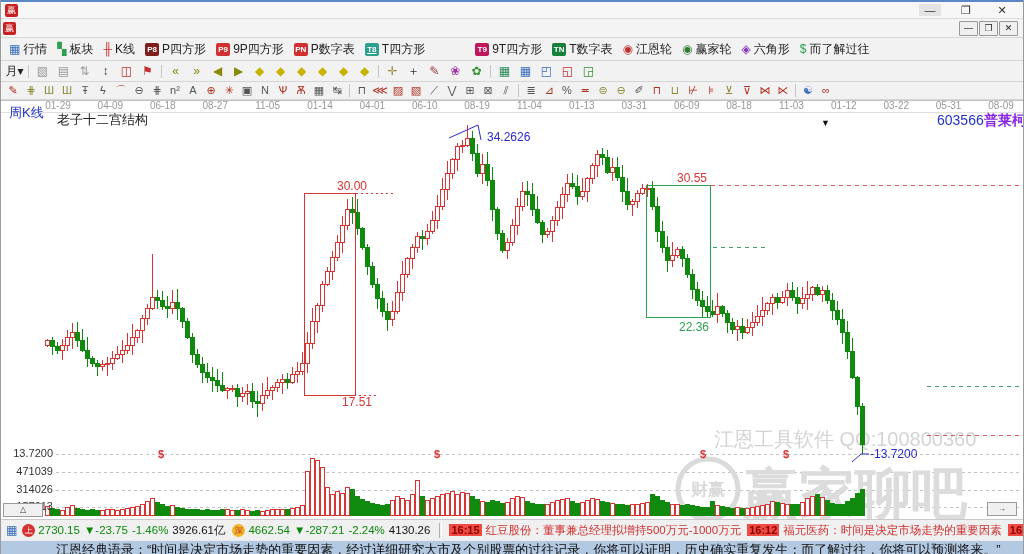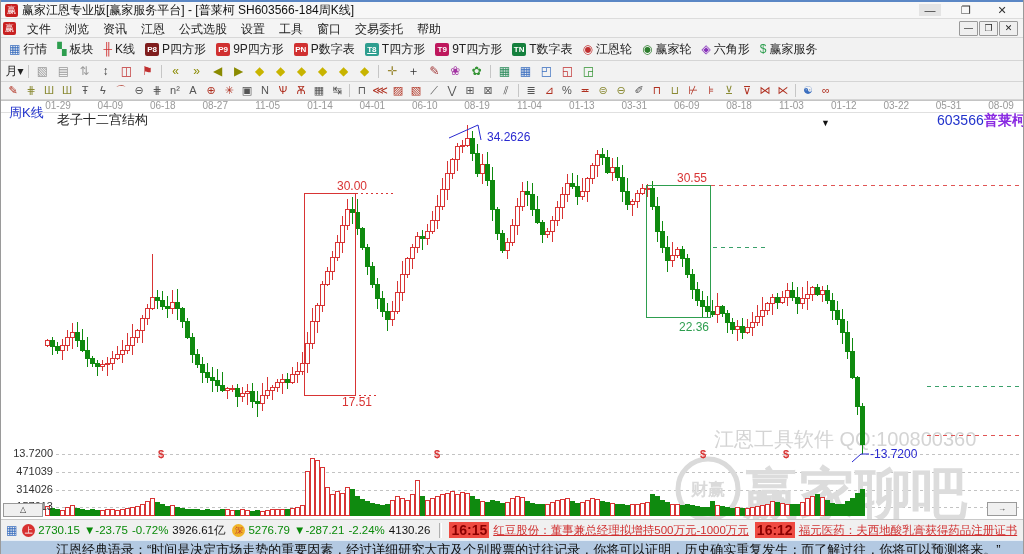--- a/index.html
+++ b/index.html
@@ -34,40 +34,38 @@
   #btn-left{left:2px;bottom:2px;width:38px;height:12px;}
   #btn-right{right:6px;bottom:3px;width:28px;height:12px;}
   .statusbar{height:20px;display:flex;align-items:center;background:#f0f0f0;border-top:1px solid #c9c9c9;font-size:11.5px;padding:0 3px;overflow:hidden;white-space:nowrap;}
   .sb-icon{font-size:12px;color:#3a6ebf;margin:0 2px;}
   .idx-icon{width:13px;height:13px;border-radius:50%;display:inline-flex;align-items:center;justify-content:center;font-size:8px;color:#fff;margin:0 3px;flex:0 0 auto;}
   .idx-sh{background:#d83030;}
   .idx-sz{background:#f0b428;color:#c03030;}
   .grn{color:#0a8a0a;margin-right:4px;}
   .blk{color:#111;margin-right:4px;}
   .groove{width:1px;height:15px;border-left:1px solid #b0b0b0;border-right:1px solid #fff;margin:0 5px;flex:0 0 auto;}
-  .news-badge{background:#ef4b42;color:#8b0000;font-weight:bold;font-size:14px;padding:0 2px;margin:0 4px 0 2px;flex:0 0 auto;}
-  .news-text{color:#d03030;margin-right:4px;text-decoration:underline;}
+  .news-badge{background:#ef4b42;color:#8b0000;font-weight:bold;font-size:11px;padding:0 2px;margin:0 4px 0 2px;flex:0 0 auto;}
+  .news-text{color:#d03030;margin-right:4px;}
   .quotebar{height:20px;display:flex;align-items:center;background:#b3c9e2;border-top:1px solid #e6eef7;border-bottom:2px solid #4a4a4a;box-sizing:border-box;font-size:13px;color:#101010;padding-left:55px;overflow:hidden;white-space:nowrap;}
 </style>
 </head>
 <body>
 
 <div class="titlebar">
   <span class="logo">赢</span>
-  <span class="title-text">赢家江恩专业版[赢家服务平台] - [普莱柯  SH603566-184周K线]</span>
   <span class="win-controls">
     <span class="win-btn min">—</span>
     <span class="win-btn">❐</span>
     <span class="win-btn">✕</span>
   </span>
 </div>
 
 <div class="menubar">
   <span class="logo">赢</span>
-  <span id="menu-items"><span class="menu-item">文件</span><span class="menu-item">浏览</span><span class="menu-item">资讯</span><span class="menu-item">江恩</span><span class="menu-item">公式选股</span><span class="menu-item">设置</span><span class="menu-item">工具</span><span class="menu-item">窗口</span><span class="menu-item">交易委托</span><span class="menu-item">帮助</span></span>
   <span class="mdi-controls">
     <span class="mdi-btn">—</span>
     <span class="mdi-btn">❐</span>
     <span class="mdi-btn">✕</span>
   </span>
 </div>
 
 <div class="toolbar" id="toolbar-main">
     <span class="tb-btn">
       <span class="glyph" style="color: rgb(58, 110, 191);">▦</span>
@@ -91,42 +89,42 @@
     </span>
     <span class="tb-btn">
       <span class="badge" style="background: rgb(208, 48, 48);">PN</span>
       <span>P数字表</span>
     </span>
     <span class="tb-btn">
       <span class="badge" style="background: rgb(46, 158, 143); text-decoration: underline;">T8</span>
       <span>T四方形</span>
     </span>
     <span class="tb-btn">
-      <span class="badge" style="background: #be185d;">T9</span>
+      <span class="badge" style="background: #be185d; margin-left: 40px;">T9</span>
       <span>9T四方形</span>
     </span>
     <span class="tb-btn">
       <span class="badge" style="background: #15803d;">TN</span>
       <span>T数字表</span>
     </span>
     <span class="tb-btn">
       <span class="glyph" style="color: rgb(192, 48, 48);">◉</span>
       <span>江恩轮</span>
     </span>
     <span class="tb-btn">
       <span class="glyph" style="color: rgb(46, 126, 46);">◉</span>
       <span>赢家轮</span>
     </span>
     <span class="tb-btn">
       <span class="glyph" style="color: rgb(136, 51, 187);">◈</span>
       <span>六角形</span>
     </span>
     <span class="tb-btn">
       <span class="glyph" style="color: rgb(46, 158, 79);">$</span>
-      <span>赢家服务</span>
+      <span>而了解过往</span>
     </span>
   </div>
 <div class="toolbar" id="toolbar-nav">
     <span class="nav-icon" style="color: rgb(34, 34, 34);">月▾</span>
     <span class="sep"></span>
     <span class="nav-icon" style="color: rgb(153, 153, 153);">▧</span>
     <span class="nav-icon" style="color: rgb(153, 153, 153);">▤</span>
     <span class="nav-icon" style="color: rgb(153, 153, 153);">⇅</span>
     <span class="nav-icon" style="color: rgb(68, 68, 68);">↕</span>
     <span class="nav-icon" style="color: rgb(192, 48, 48);">◫</span>
@@ -760,33 +758,33 @@
     </svg>
   <div class="corner-btn" id="btn-left">△</div>
   <div class="corner-btn" id="btn-right">→</div>
 </div>
 
 <div class="statusbar">
   <span class="sb-icon">▦</span>
   <span class="idx-icon idx-sh">上</span>
   <span class="grn">2730.15</span>
   <span class="grn">▼-23.75</span>
-  <span class="grn">-0.72%</span>
+  <span class="grn">-1.46%</span>
   <span class="blk">3926.61亿</span>
   <span class="idx-icon idx-sz">深</span>
-  <span class="grn">5276.79</span>
+  <span class="grn">4662.54</span>
   <span class="grn">▼-287.21</span>
   <span class="grn">-2.24%</span>
   <span class="blk">4130.26</span>
   <span class="groove"></span>
   <span id="news-items" style="display:inline-flex;align-items:center;">
       <span class="news-badge">16:15</span>
       <span class="news-text">红豆股份：董事兼总经理拟增持500万元-1000万元</span>
       <span class="news-badge">16:12</span>
-      <span class="news-text">福元医药：夫西地酸乳膏获得药品注册证书</span>
+      <span class="news-text">福元医药：时间是决定市场走势的重要因素</span>
       <span class="news-badge">16:</span>
     </span>
 
 </div>
 
 <div class="quotebar">
   <span>江恩经典语录：“时间是决定市场走势的重要因素，经过详细研究大市及个别股票的过往记录，你将可以证明，历史确实重复发生；而了解过往，你将可以预测将来。”</span>
 </div>
 
 </body></html>

